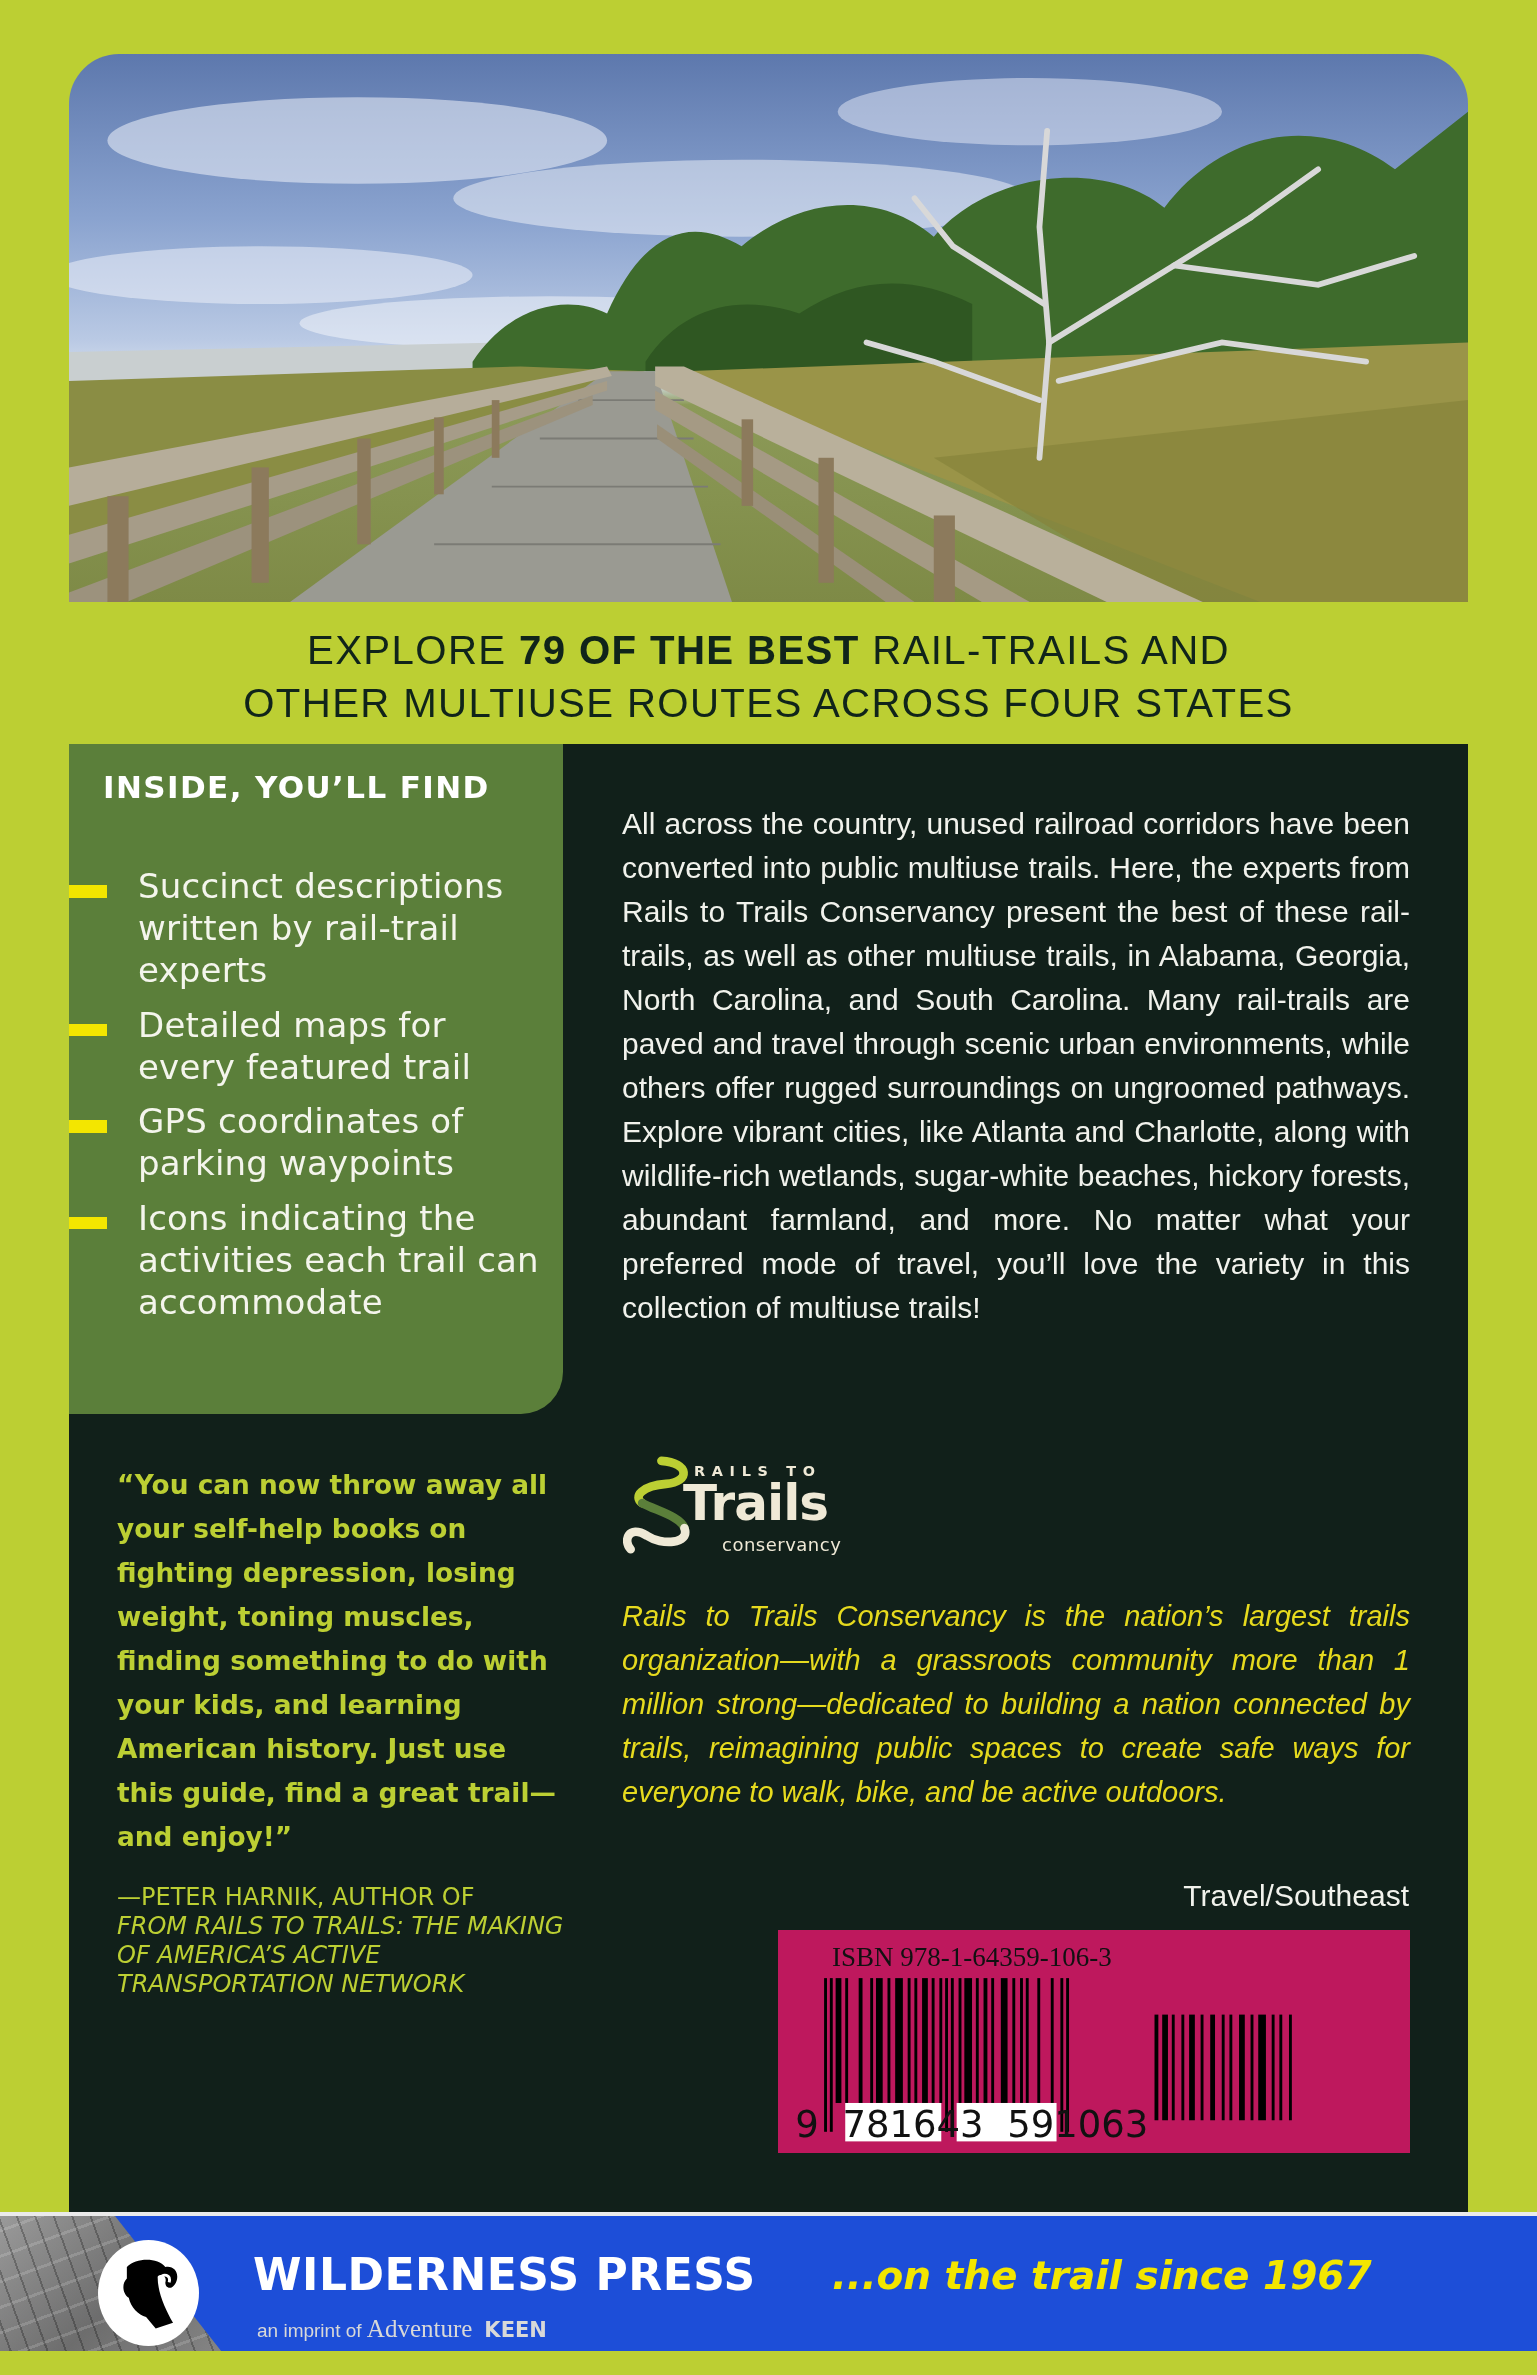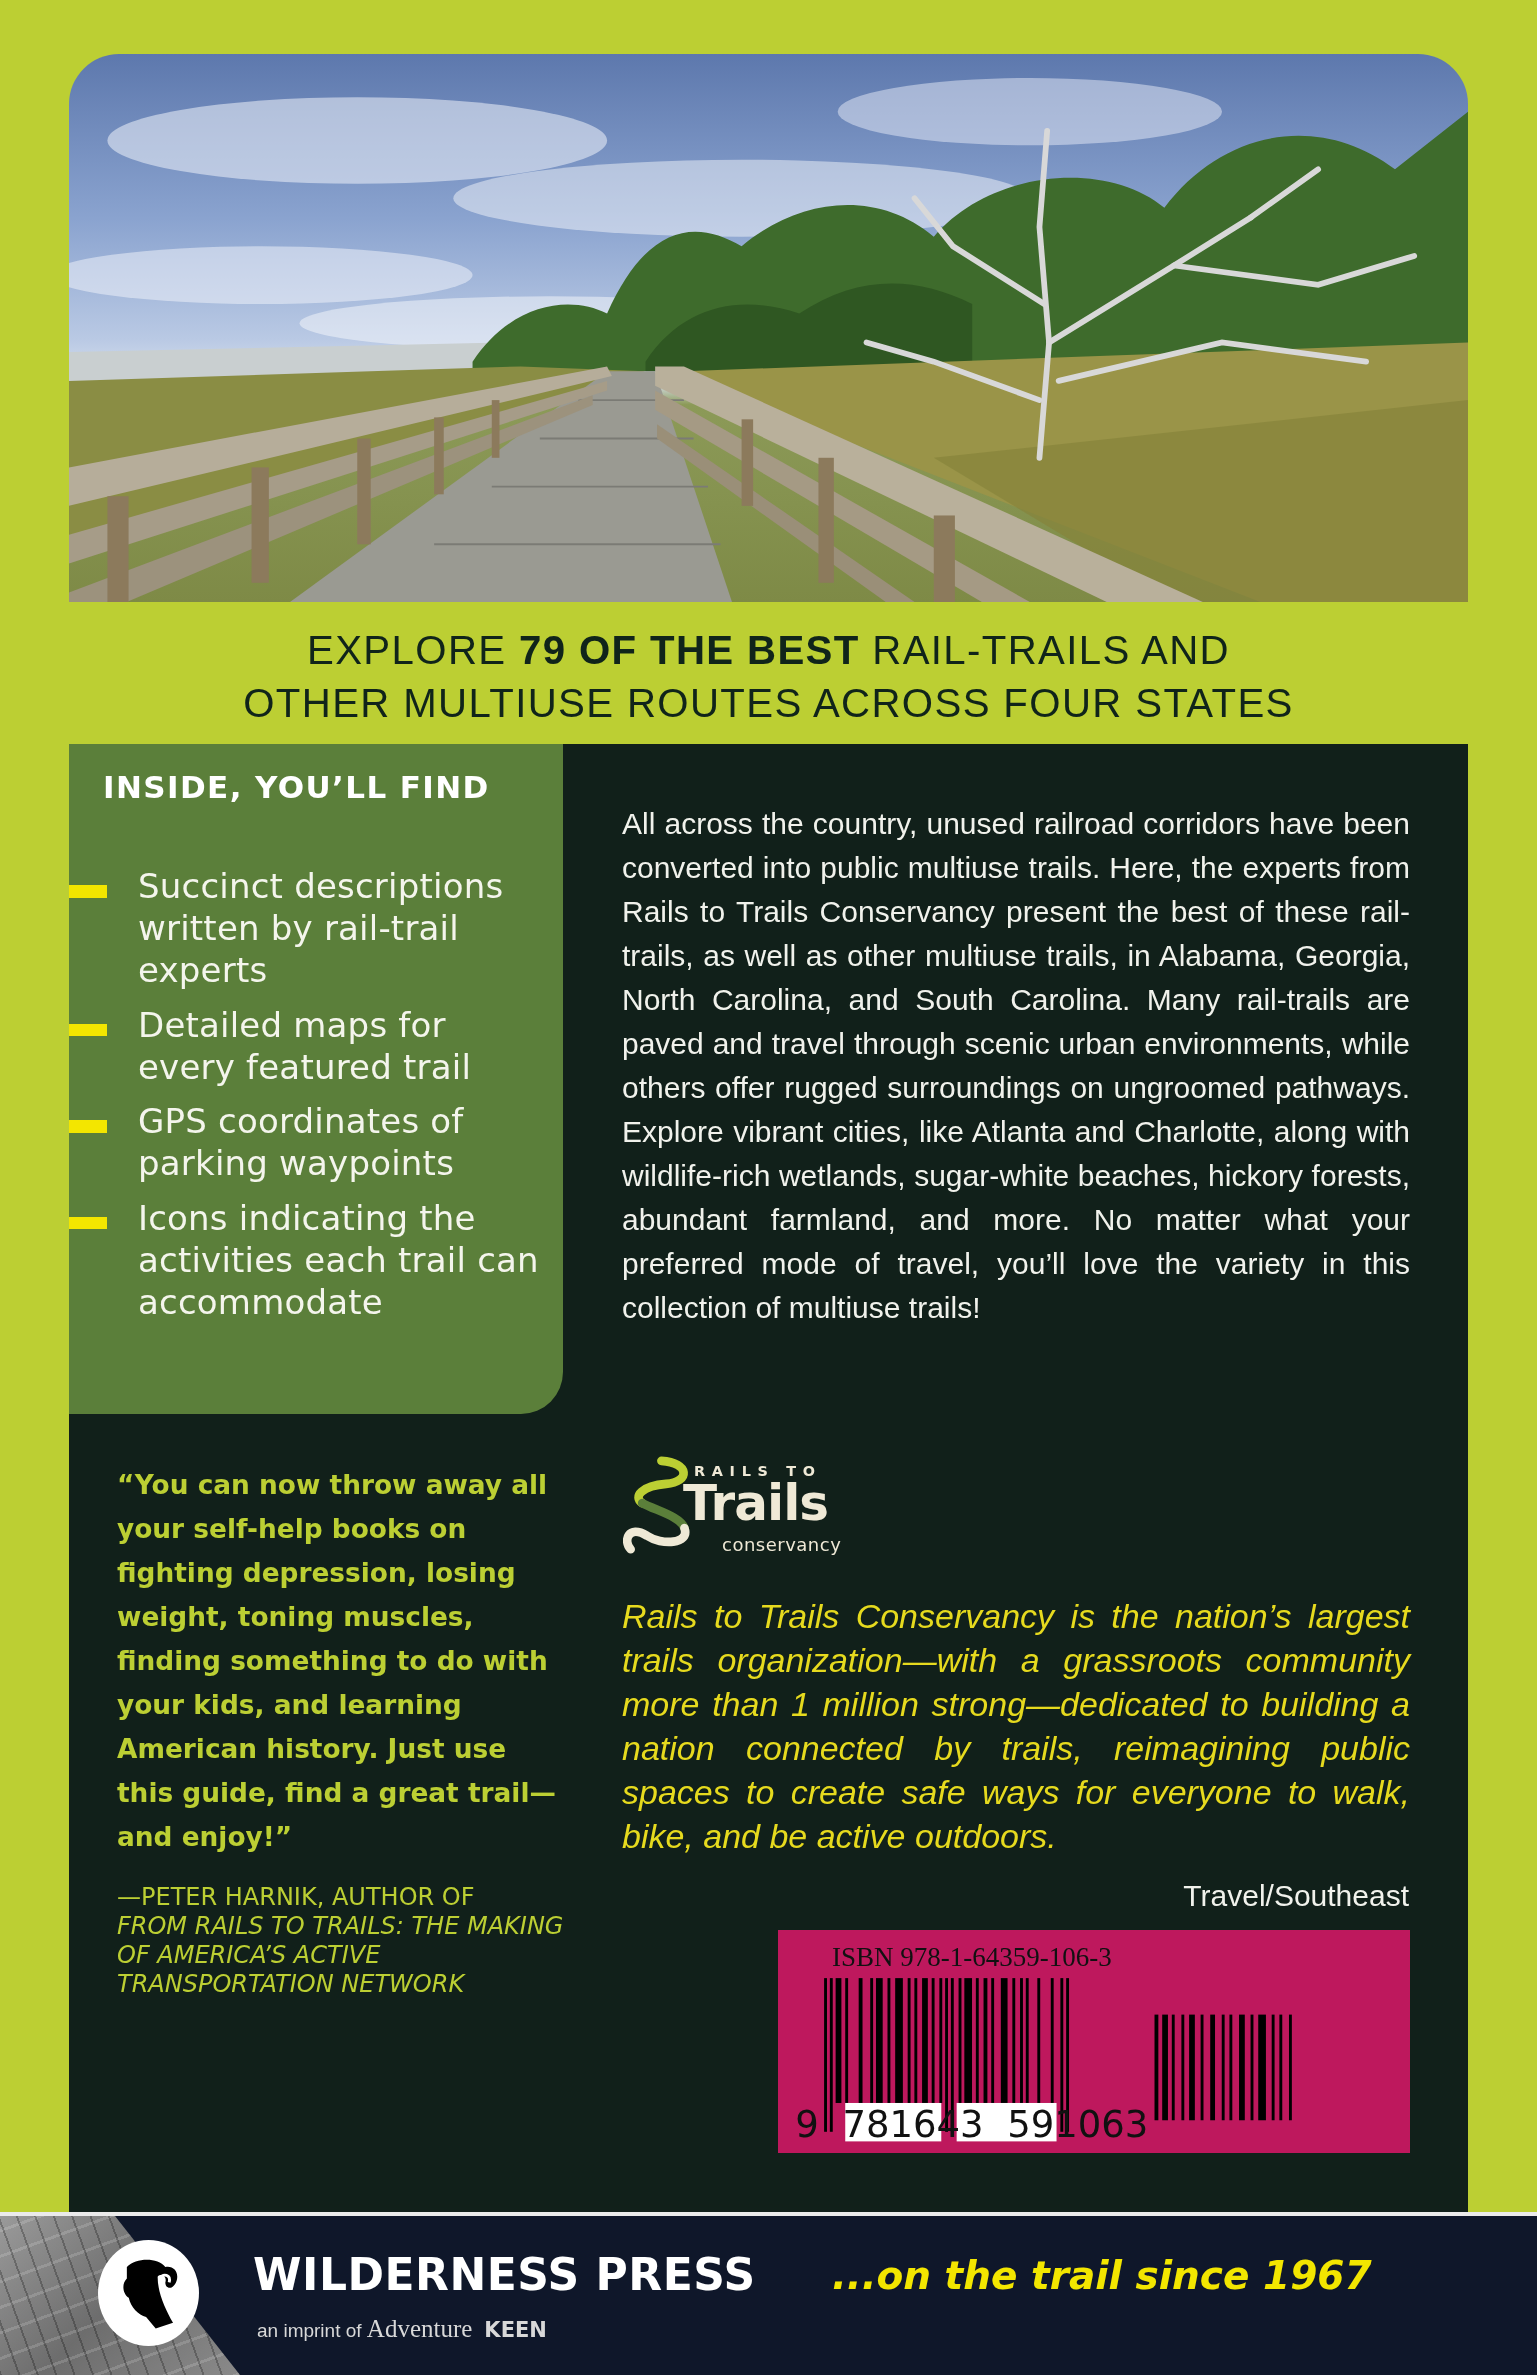--- a/index.html
+++ b/index.html
@@ -85,21 +85,21 @@
     font-family: "DejaVu Sans", sans-serif; font-weight: 700; font-size: 50px; letter-spacing: -1px;
   }
   .rtc-tiny {
     position: absolute; left: 99px; top: 81px; color: #EFE9D6;
     font-family: "DejaVu Sans", sans-serif; font-weight: 400; font-size: 18px; letter-spacing: 0.5px;
   }
 
   .rtc-blurb {
     position: absolute; left: 622px; top: 1594px; width: 788px;
     color: #E6DA1E; font-family: "Liberation Sans", sans-serif; font-style: italic;
-    font-size: 34px; line-height: 44px; text-align: justify; text-align-last: left;
+    font-size: 29px; line-height: 44px; text-align: justify; text-align-last: left;
   }
 
   .category {
     position: absolute; right: 128px; top: 1879px;
     color: #F1F2EC; font-family: "Liberation Sans", sans-serif; font-size: 30px;
   }
 
   
   .barcode-box {
     position: absolute; left: 778px; top: 1930px; width: 632px; height: 223px; background: #be185d;
@@ -110,21 +110,21 @@
   }
   .barcode-box svg { position: absolute; left: 0; top: 0; }
   .ean-digits {
     position: absolute; left: 17.3px; top: 173px;
     font-family: "DejaVu Sans", sans-serif; font-size: 37px; color: #111; letter-spacing: 0;
   }
 
   
   .footer-line { position: absolute; left: 0; top: 2212px; width: 1537px; height: 4.8px; background: #eaeaea; }
   .footer {
-    position: absolute; left: 0; top: 2216px; width: 1537px; height: 159px; background: #0f172a;
+    position: absolute; left: 0; top: 2216px; width: 1537px; height: 135px; background: #1d4ed8;
     overflow: hidden;
   }
   .rock {
     position: absolute; left: 0; top: 0; width: 240px; height: 159px;
     background:
       repeating-linear-gradient(70deg, rgba(0,0,0,0.25) 0 1.9px, transparent 1.9px 17.3px),
       repeating-linear-gradient(-20deg, rgba(255,255,255,0.15) 0 2.9px, transparent 2.9px 24px),
       linear-gradient(135deg, #9a9a9a, #6d6d6d 50%, #8a8a8a);
     clip-path: polygon(0 0, 115px 0, 240px 159px, 0 159px);
   }

